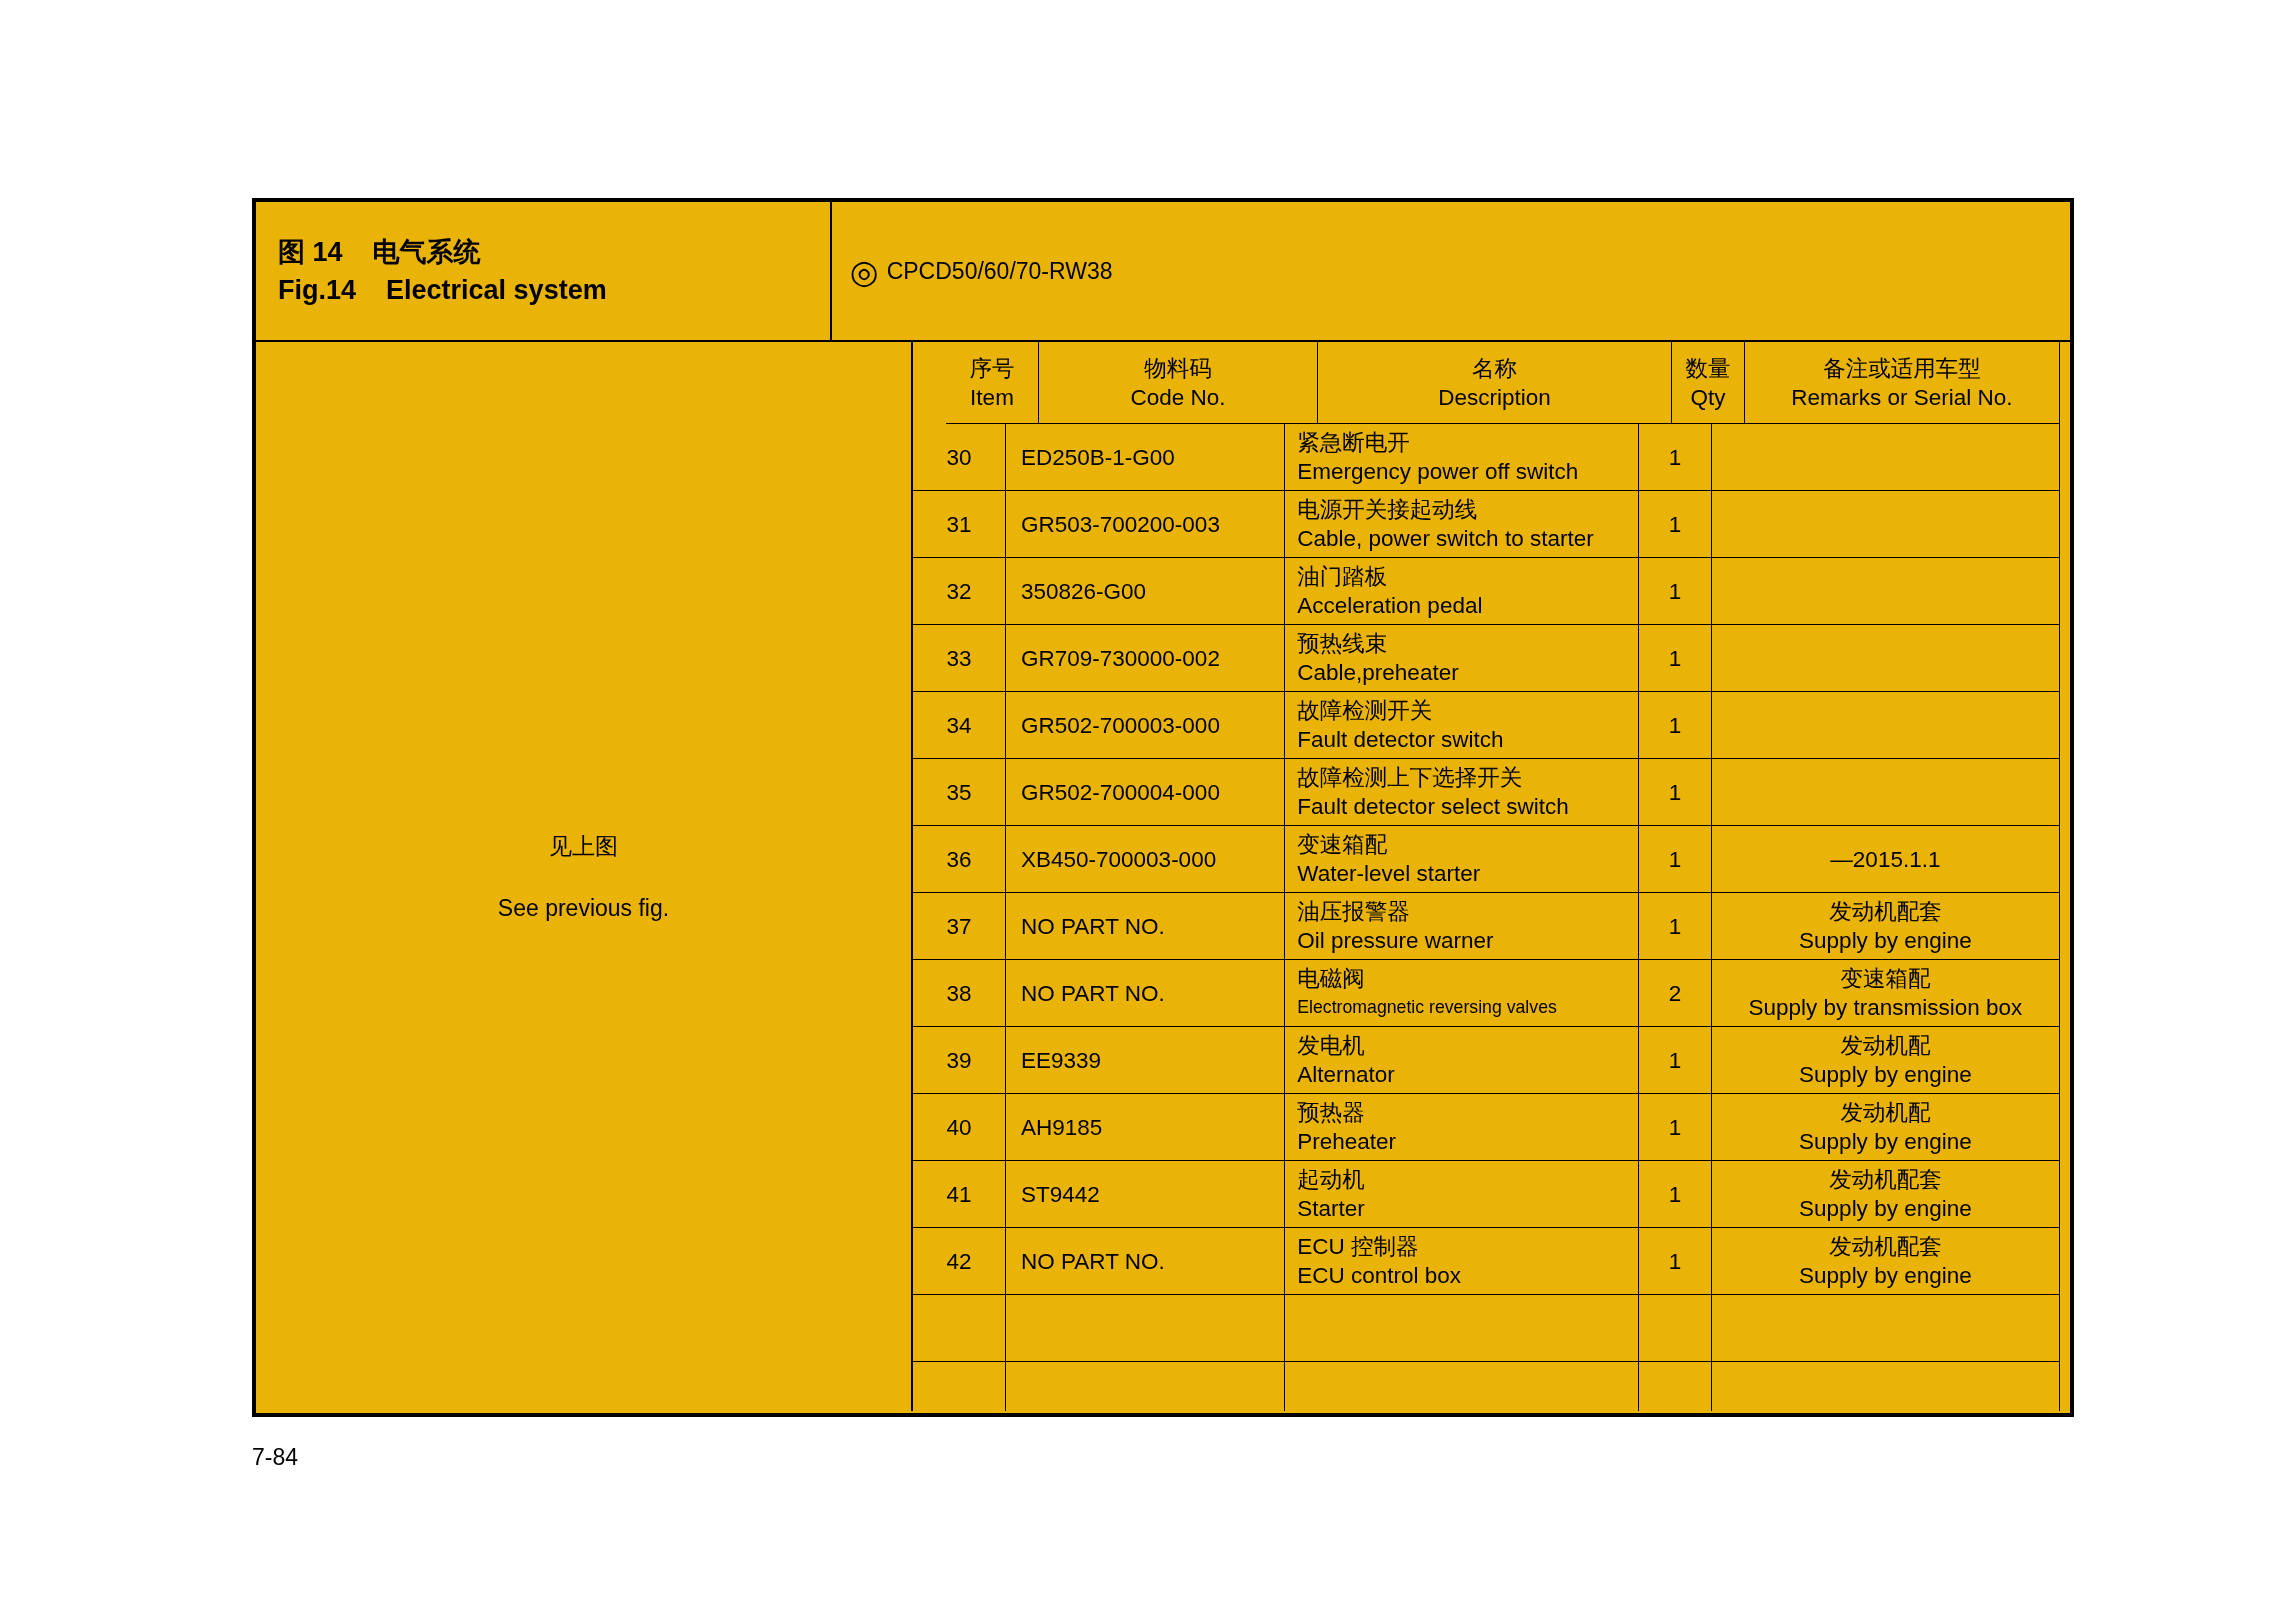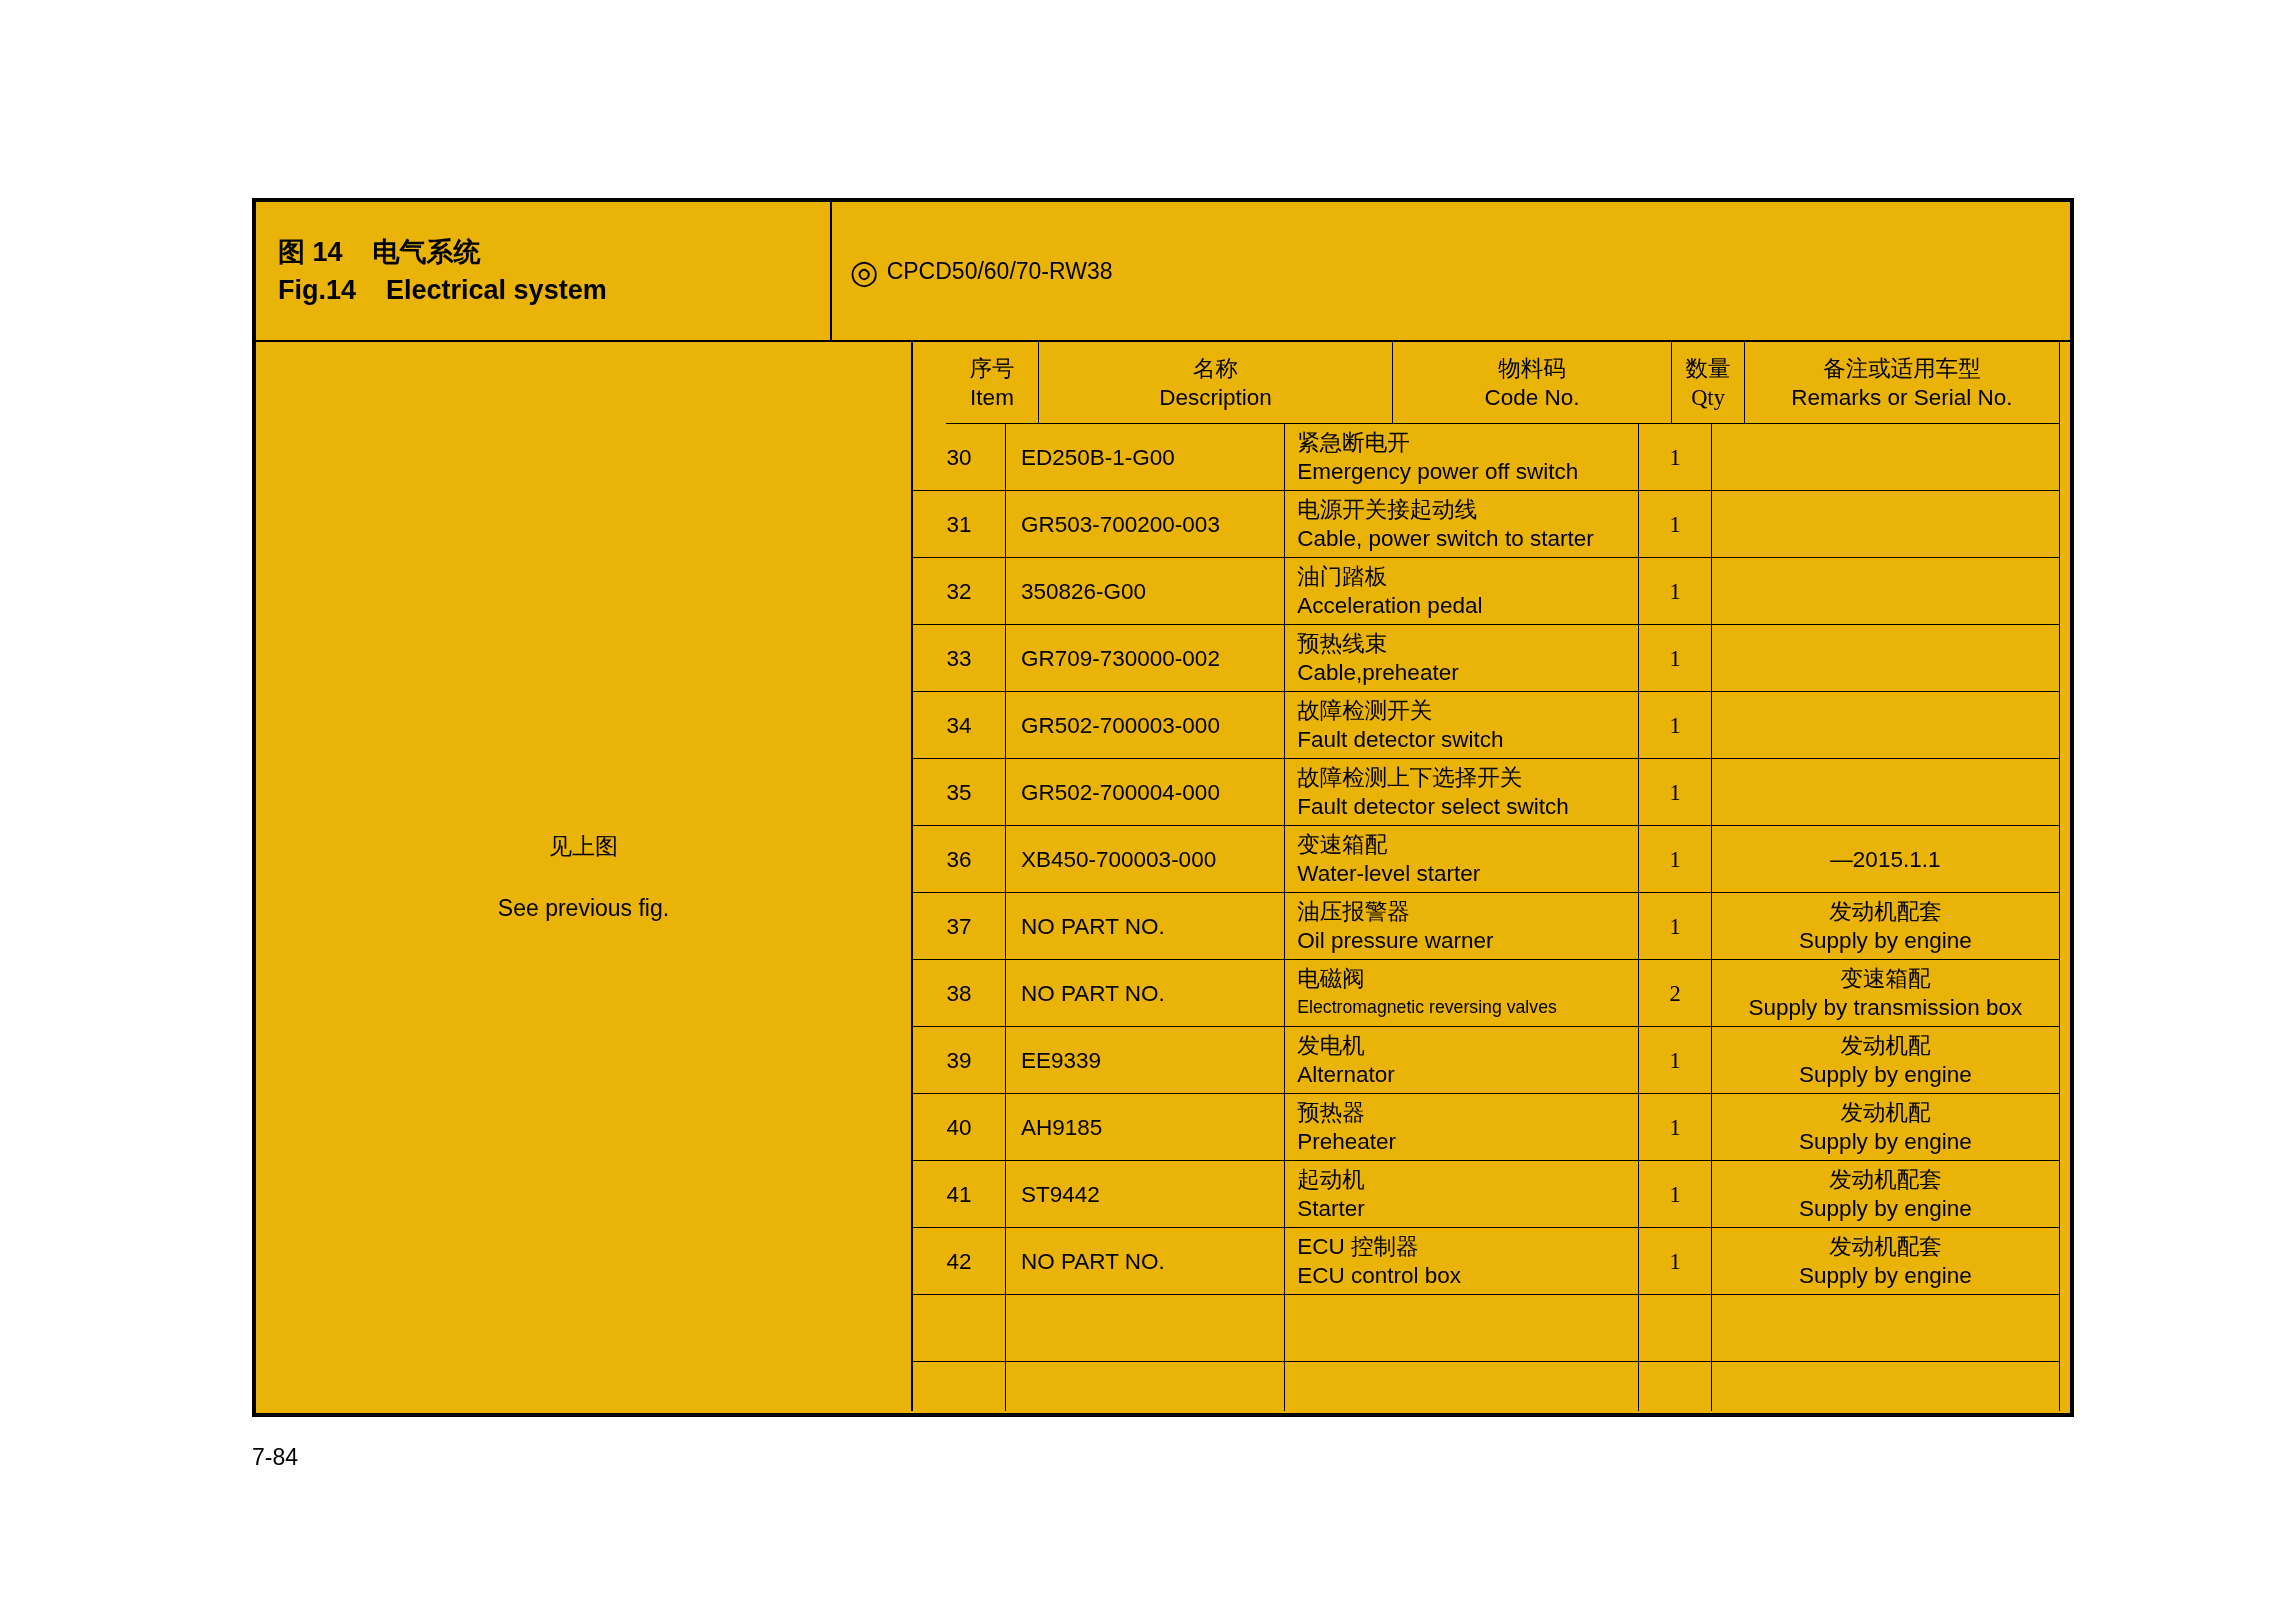--- a/index.html
+++ b/index.html
@@ -97,21 +97,21 @@
     box-sizing: border-box;
     border-right: 1.4px solid #000;
     display: flex;
     flex-direction: column;
     justify-content: center;
     overflow: hidden;
   }
   .c-item { width: 93px; align-items: center; }
   .c-code { width: 279px; padding-left: 15px; }
   .c-desc { width: 354px; padding-left: 12.3px; }
-  .c-qty  { width: 73px; align-items: center; font-family: Liberation Serif, serif; }
+  .c-qty  { width: 73px; align-items: center; }
   .c-rem  { flex: 1; align-items: center; border-right: none; text-align: center; }
   .t-head .cell { align-items: center; padding-left: 0; text-align: center; }
   .line { font-size: 22.5px; line-height: 29px; white-space: nowrap; }
   .line.small { font-size: 17.7px; }
   .page-num {
     position: absolute;
     left: 252px;
     top: 1444px;
     font-size: 23px;
   }
@@ -138,27 +138,27 @@
         <div>见上图</div>
         <div>See previous fig.</div>
       </div>
 
       <div class="table-wrap">
         <div class="t-row t-head">
           <div class="cell c-item">
             <div class="line">序号</div>
             <div class="line">Item</div>
           </div>
+          <div class="cell c-code">
+            <div class="line">物料码</div>
+            <div class="line">Code No.</div>
+          </div>
           <div class="cell c-desc">
             <div class="line">名称</div>
             <div class="line">Description</div>
-          </div>
-          <div class="cell c-code">
-            <div class="line">物料码</div>
-            <div class="line">Code No.</div>
           </div>
           <div class="cell c-qty">
             <div class="line">数量</div>
             <div class="line">Qty</div>
           </div>
           <div class="cell c-rem">
             <div class="line">备注或适用车型</div>
             <div class="line">Remarks or Serial No.</div>
           </div>
         </div>

